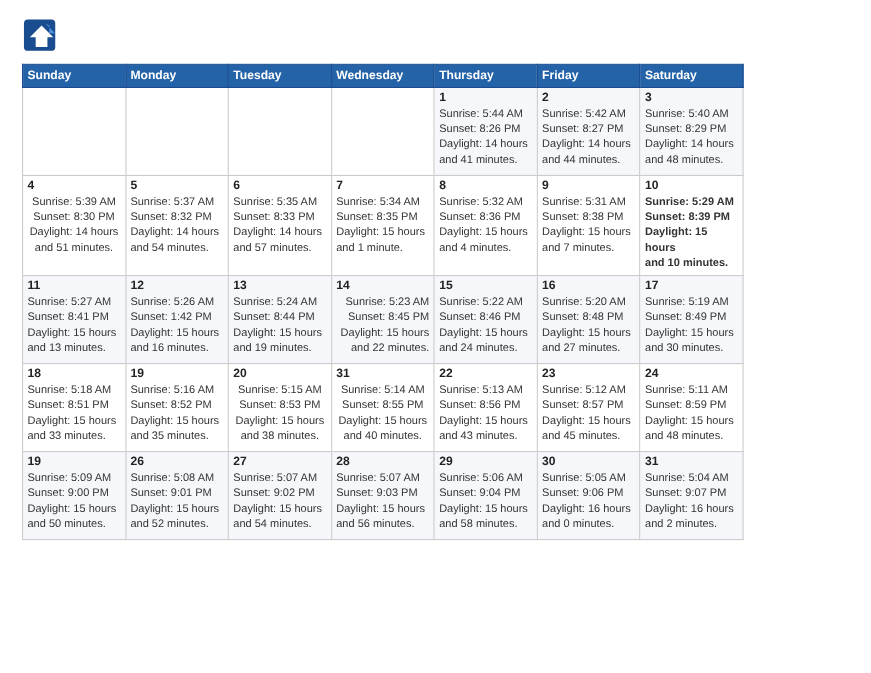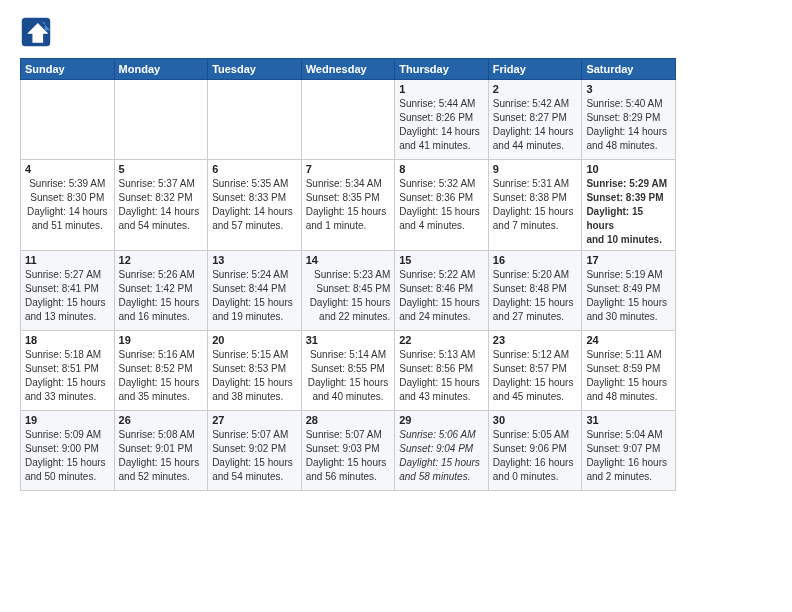--- a/index.html
+++ b/index.html
@@ -263,21 +263,21 @@
           </td>
           <td>
             <div class="day-num">19</div>
             <div class="day-detail" style="white-space: pre-line;">Sunrise: 5:16 AM
 Sunset: 8:52 PM
 Daylight: 15 hours
 and 35 minutes.</div>
           </td>
           <td>
             <div class="day-num">20</div>
-            <div class="day-detail" style="white-space: pre-line;">Sunrise: 5:15 AM
+            <div class="day-detail" style="white-space: pre-line; text-align: center;">Sunrise: 5:15 AM
 Sunset: 8:53 PM
 Daylight: 15 hours
 and 38 minutes.</div>
           </td>
           <td>
             <div class="day-num">31</div>
             <div class="day-detail" style="white-space: pre-line; text-align: center;">Sunrise: 5:14 AM
 Sunset: 8:55 PM
 Daylight: 15 hours
 and 40 minutes.</div>
@@ -328,21 +328,21 @@
           </td>
           <td>
             <div class="day-num">28</div>
             <div class="day-detail" style="white-space: pre-line;">Sunrise: 5:07 AM
 Sunset: 9:03 PM
 Daylight: 15 hours
 and 56 minutes.</div>
           </td>
           <td>
             <div class="day-num">29</div>
-            <div class="day-detail" style="white-space: pre-line; font-style: italic;">Sunrise: 5:06 AM
+            <div class="day-detail" style="white-space: pre-line;">Sunrise: 5:06 AM
 Sunset: 9:04 PM
 Daylight: 15 hours
 and 58 minutes.</div>
           </td>
           <td>
             <div class="day-num">30</div>
             <div class="day-detail" style="white-space: pre-line;">Sunrise: 5:05 AM
 Sunset: 9:06 PM
 Daylight: 16 hours
 and 0 minutes.</div>

